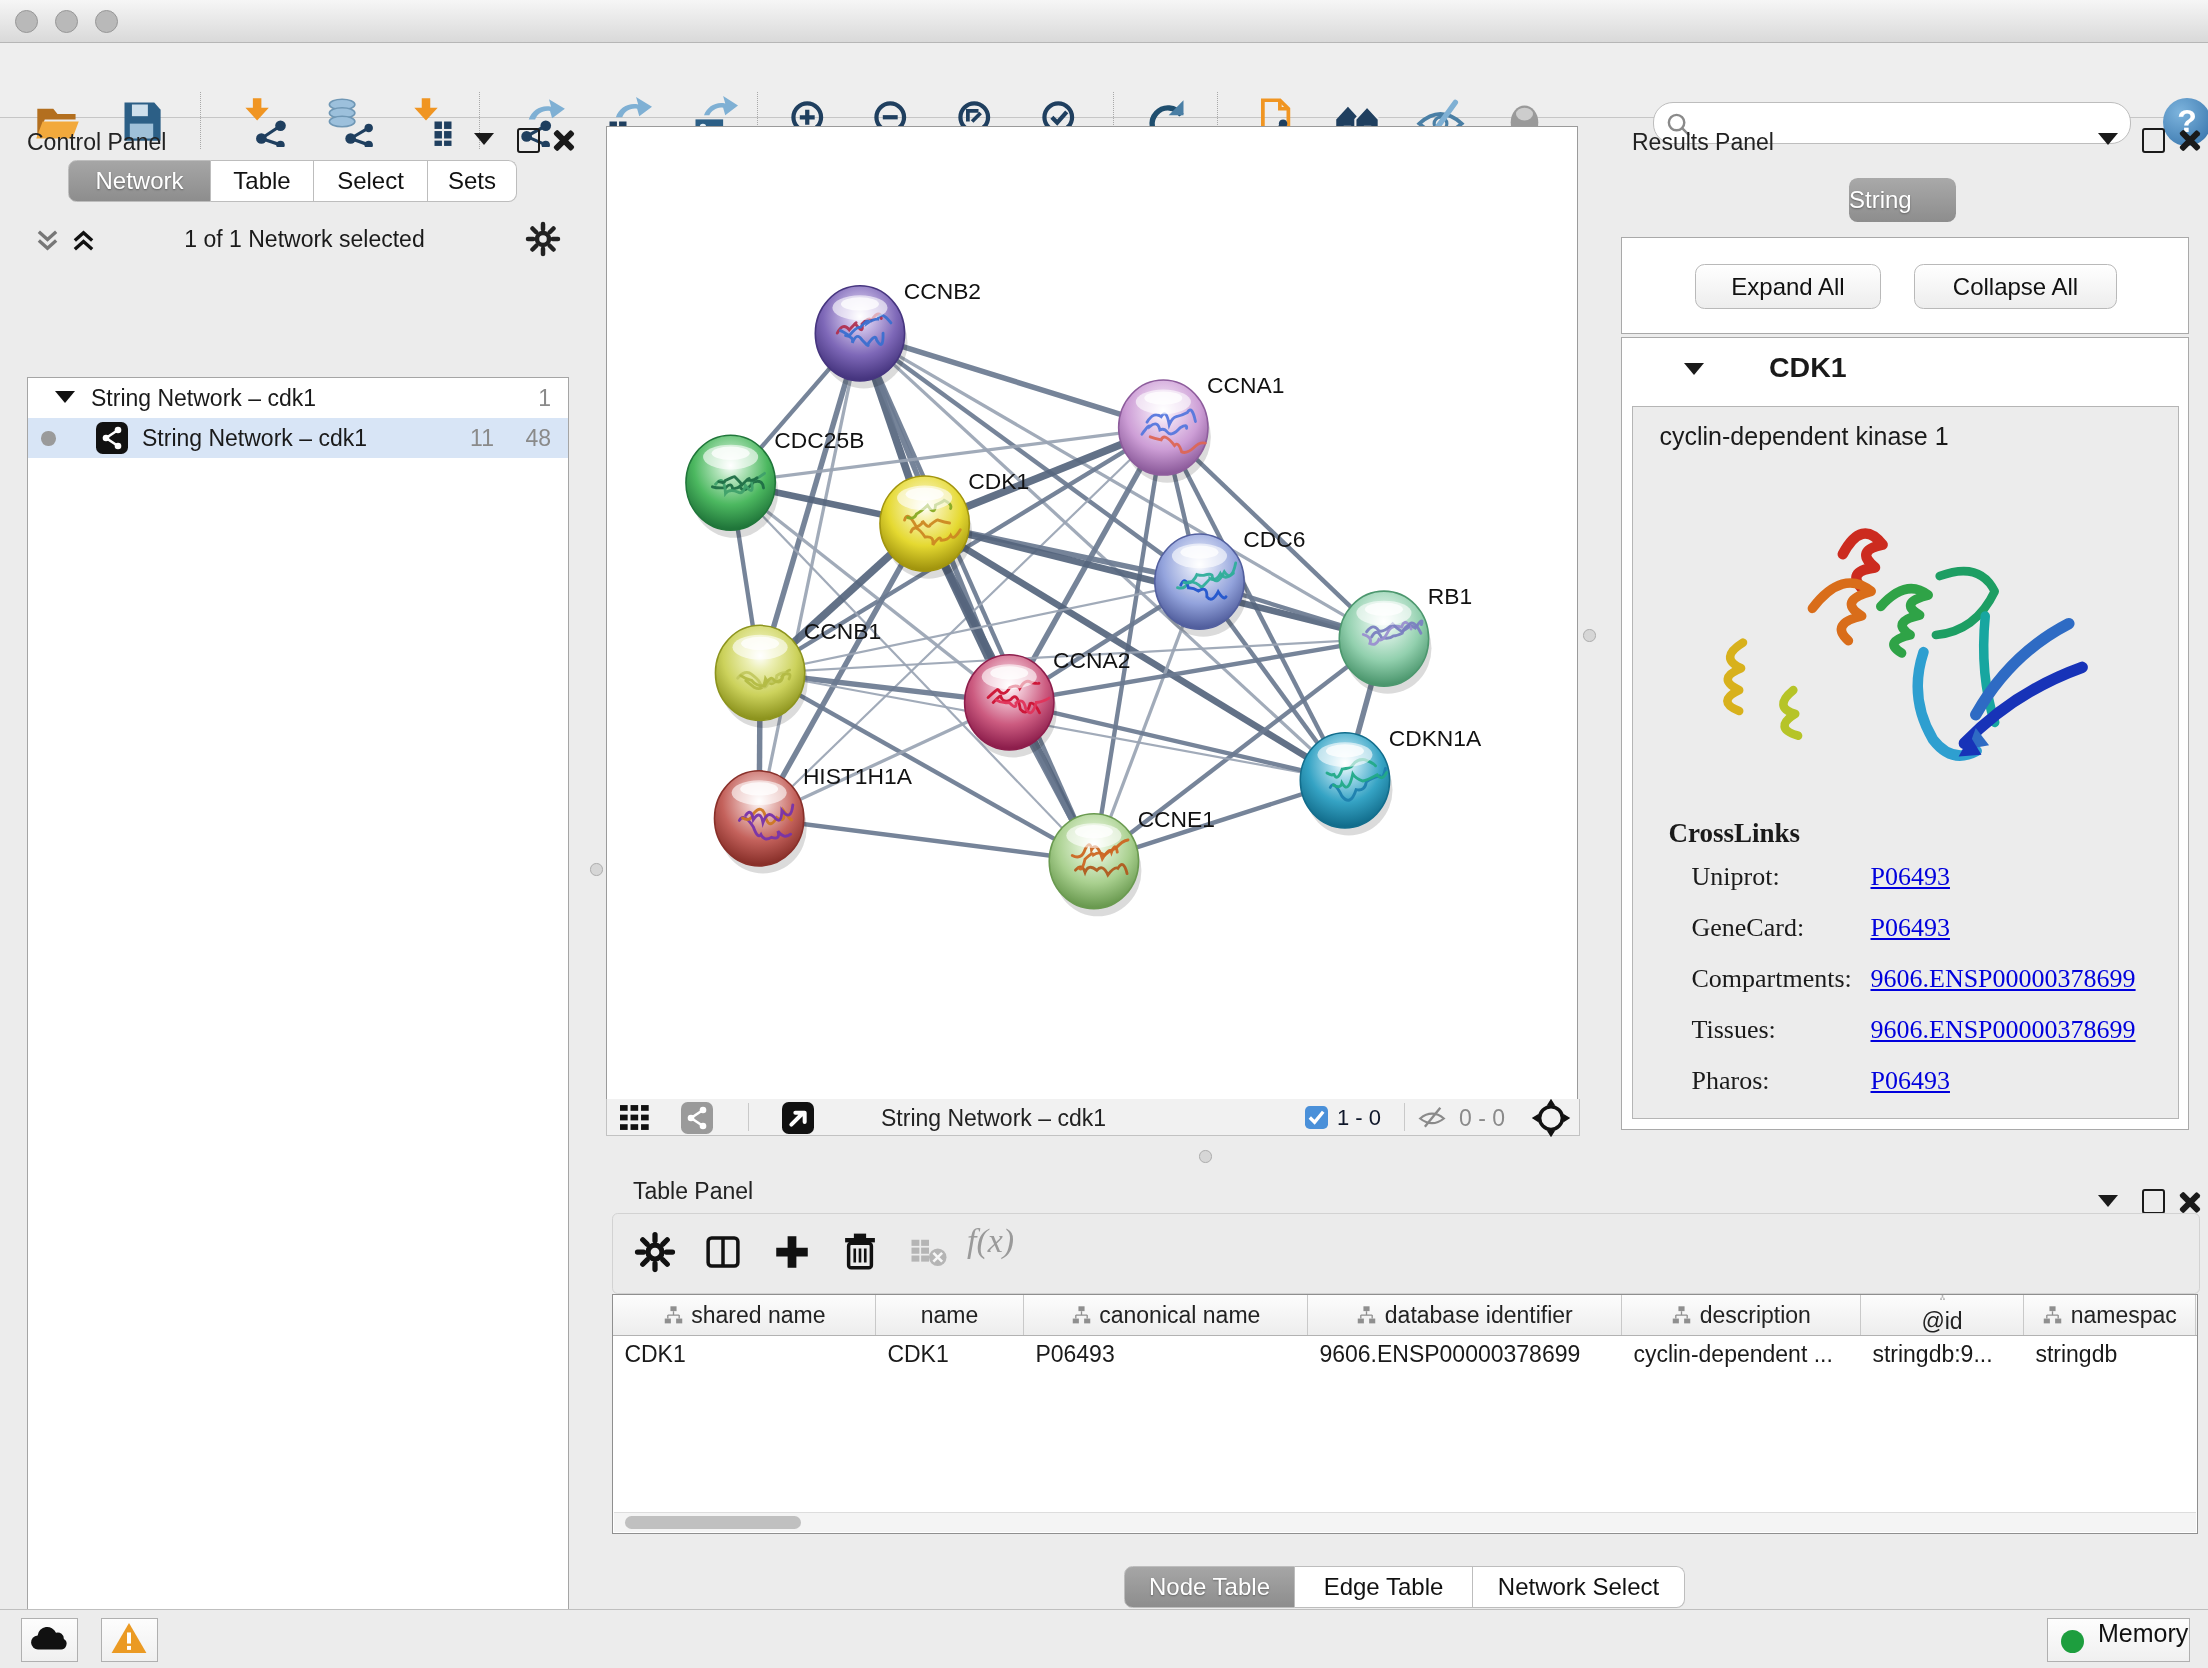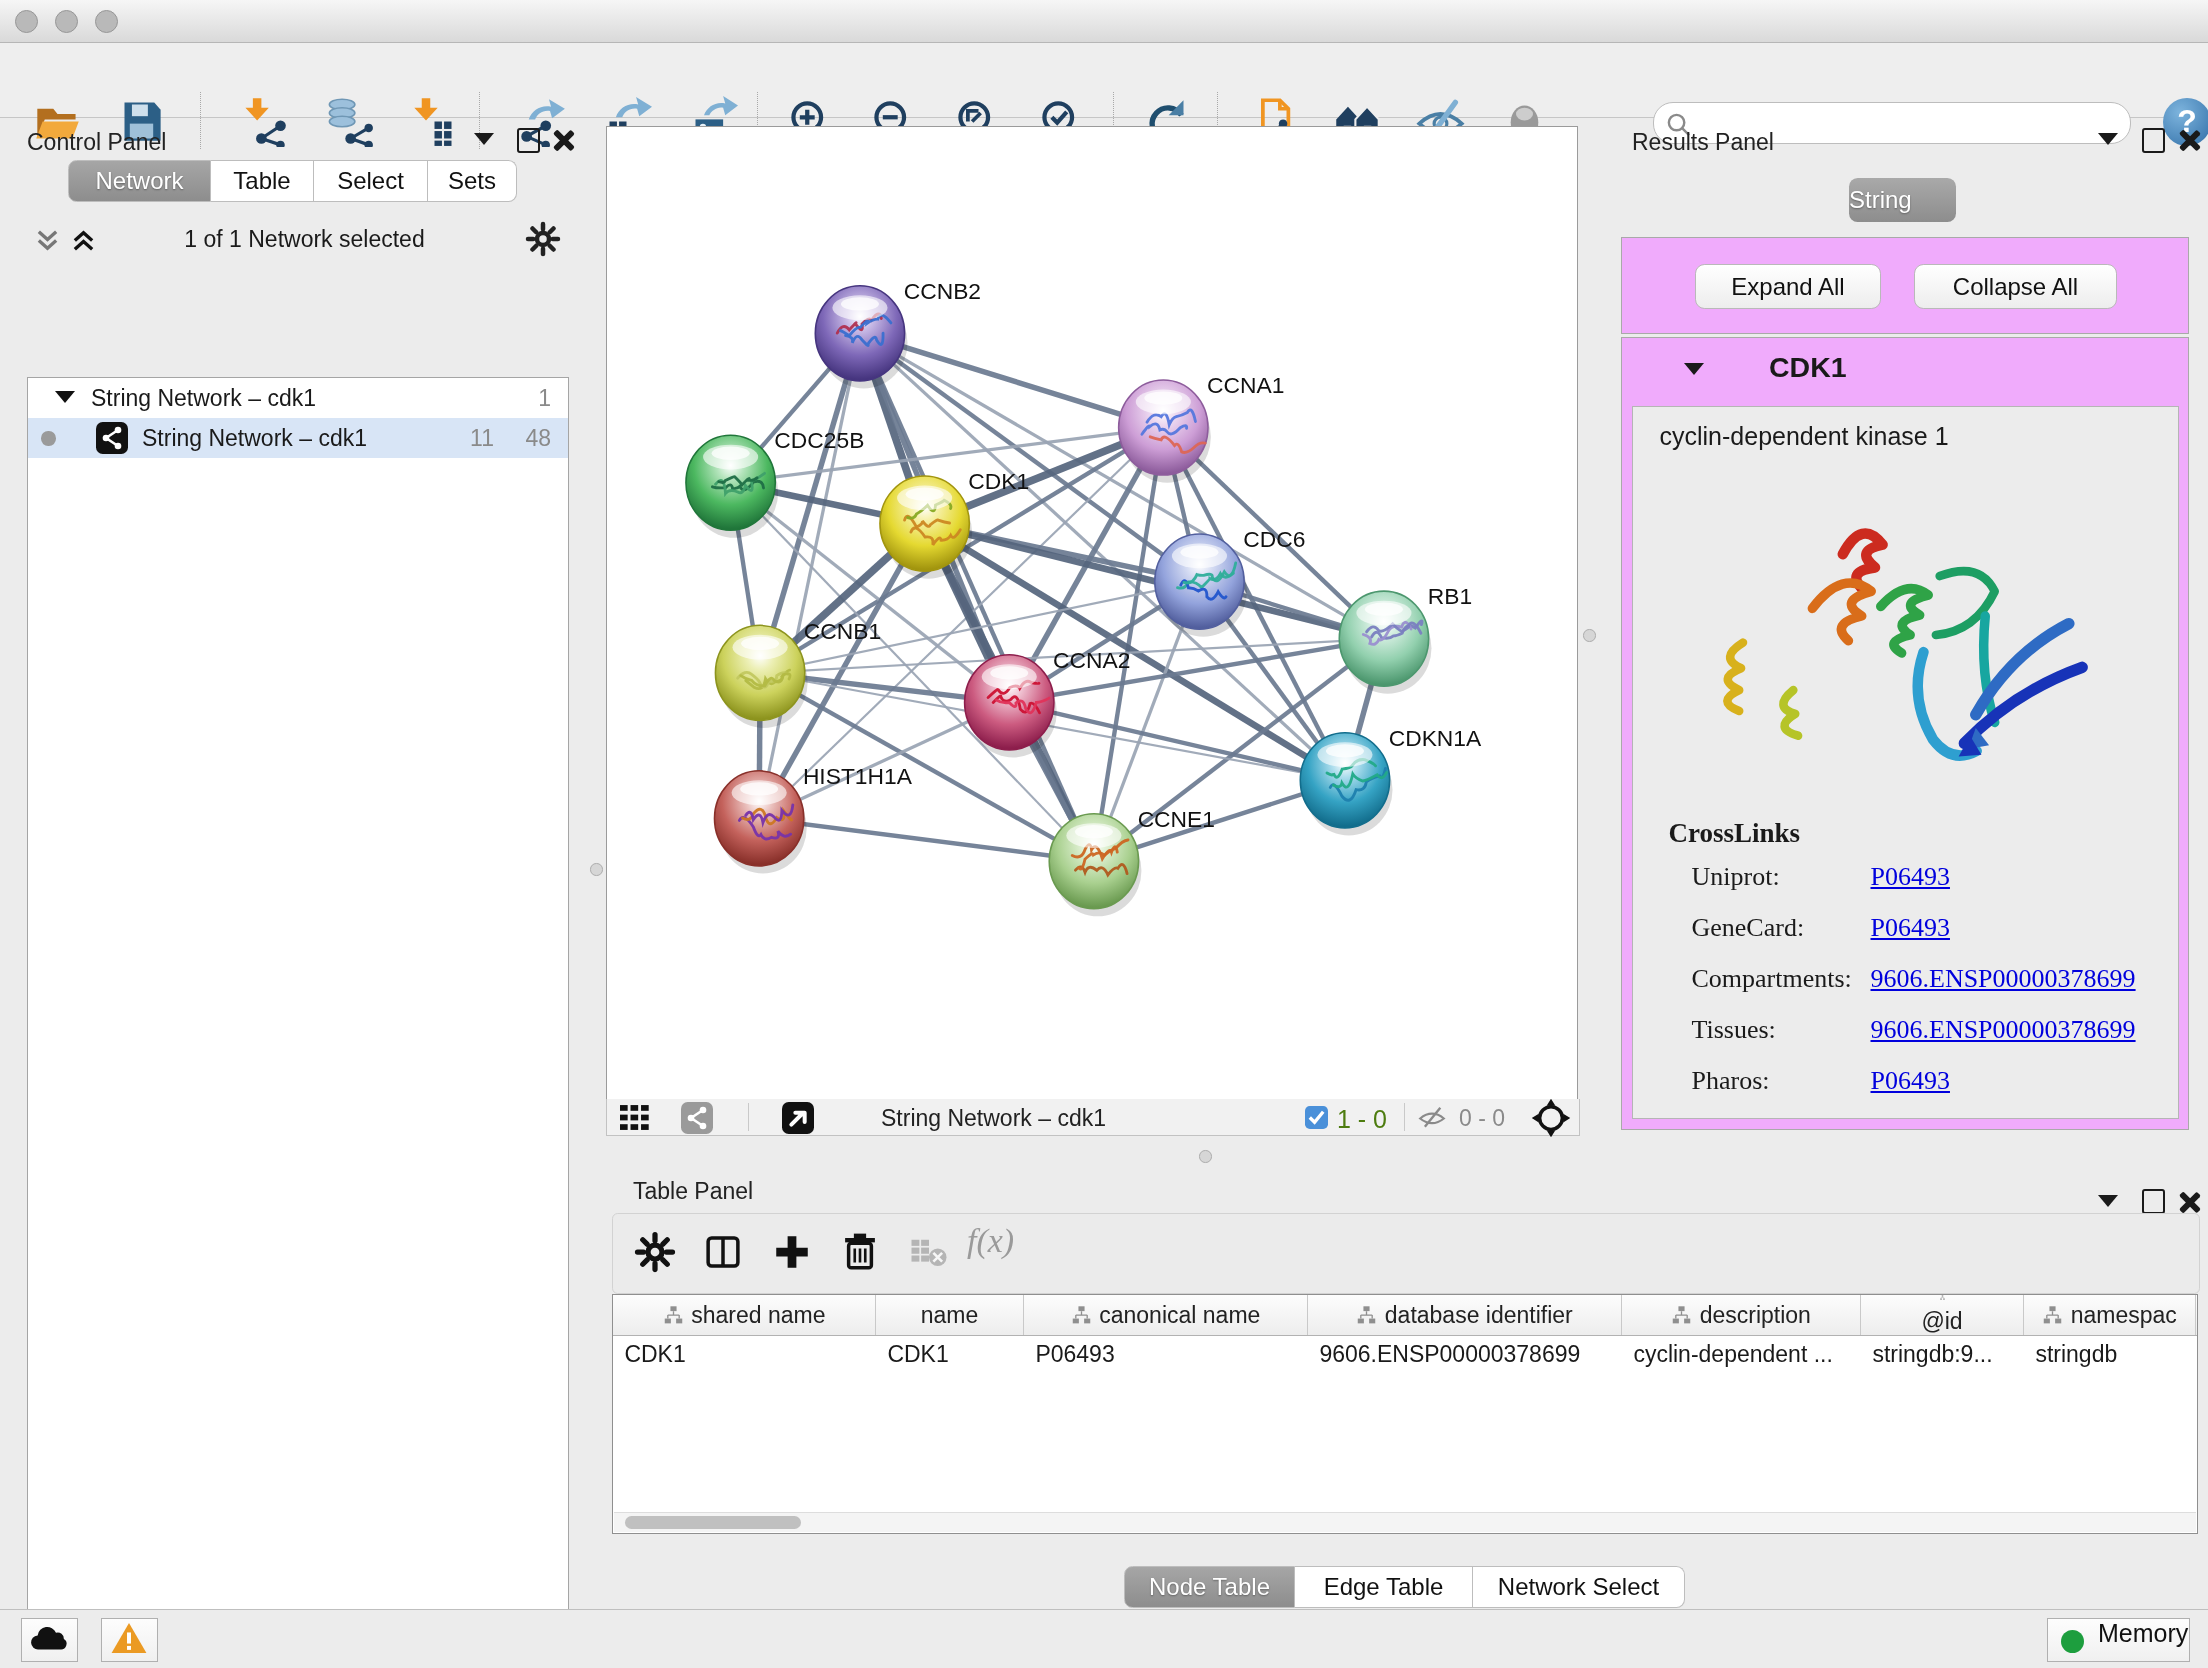--- a/index.html
+++ b/index.html
@@ -44,21 +44,21 @@
   .trow.selected{background:#d8e5f6;}
   .cnt{position:absolute;color:#8a8a8a;font-size:23px;}
   .sharebadge{width:32px;height:32px;border-radius:6.7px;background:#111;display:inline-block;}
   .graydot{width:14.3px;height:14.3px;border-radius:50%;background:#9a9a9a;display:inline-block;}
   
   .netcanvas{left:606px;top:126px;width:970px;height:972px;background:#fff;border:1px solid #9b9b9b;}
   .netbar{left:606px;top:1099px;width:972px;height:36px;background:#f1f1f1;border:1px solid #c2c2c2;border-top:0;}
   .nbsep{position:absolute;top:3.8px;width:0;height:28.5px;border-left:1px solid #c9c9c9;}
   .handle{width:10.5px;height:10.5px;border-radius:50%;background:#d6d6d6;border:1px solid #adadad;cursor:pointer;}
   
-  .rbox{border:1px solid #a9a9a9;background:#f0abfc;}
+  .rbox{border:1px solid #a9a9a9;background:#ffffff;}
   .btn{background:linear-gradient(#ffffff,#ededed);border:1px solid #b9b9b9;border-radius:9.5px;
     font-size:24px;text-align:center;cursor:pointer;color:#111;}
   .stringtab{left:1849px;top:178px;width:107px;height:44px;border-radius:8.6px;
     background:linear-gradient(#a9a9a9,#8d8d8d);color:#fff;font-size:24px;text-align:left;line-height:44px;
     text-shadow:0 1px 1.9px rgba(0,0,0,.35);cursor:pointer;}
   .serif{font-family:"Liberation Serif",serif;}
   .xlrow{position:relative;height:51px;font-size:26px;}
   .xlrow a{color:#0000dd;text-decoration:underline;cursor:pointer;}
   
   .tptoolbar{left:612px;top:1213px;width:1586px;height:79px;background:#ebebeb;border:1px solid #d2d2d2;border-radius:5.7px;}
@@ -544,21 +544,21 @@
         </g>
       </svg></span>
   <span class="nbsep" style="left:141px"></span>
   <span class="abs sharebadge" style="left:175px;top:2.9px"><svg width="32" height="32" viewBox="0 0 48 48">
         <path d="M14 34L30 18M20 16h14v14" stroke="#fff" stroke-width="6" fill="none" stroke-linecap="round" stroke-linejoin="round"></path>
       </svg></span>
   <span class="abs" style="left:274px;top:5.7px;font-size:23px;color:#222">String Network – cdk1</span>
   <span class="abs" style="left:698px;top:6.7px;width:23px;height:23px;background:#4a90d9;border-radius:4.8px"><svg width="23" height="23" viewBox="0 0 24 24">
         <path d="M5 12l5 5 9-11" stroke="#fff" stroke-width="3.5" fill="none"></path>
       </svg></span>
-  <span class="abs" style="left:730px;top:5.7px;font-size:25px;color:#4d7c0f">1 - 0</span>
+  <span class="abs" style="left:730px;top:5.7px;font-size:22px;color:#0f172a">1 - 0</span>
   <span class="nbsep" style="left:797px"></span>
   <span class="abs" style="left:810px;top:3.8px"><svg width="30" height="28.5" viewBox="0 0 48 48">
         <path d="M4 26q20-16 40 0q-20 16-40 0z" stroke="#8a8a8a" stroke-width="3.5" fill="none"></path>
         <path d="M12 40L38 8" stroke="#8a8a8a" stroke-width="4"></path>
       </svg></span>
   <span class="abs" style="left:852px;top:5.7px;font-size:23px;color:#8a8a8a">0 - 0</span>
   <span class="abs" style="left:923px;top:-1.9px"><svg width="42" height="42" viewBox="0 0 48 48">
         <circle cx="24" cy="24" r="13" stroke="#111" stroke-width="4" fill="none"></circle>
         <g fill="#111">
           <path d="M24 2l5 8H19zM24 46l-5-8h10zM2 24l8-5v10zM46 24l-8 5V19z"></path>

